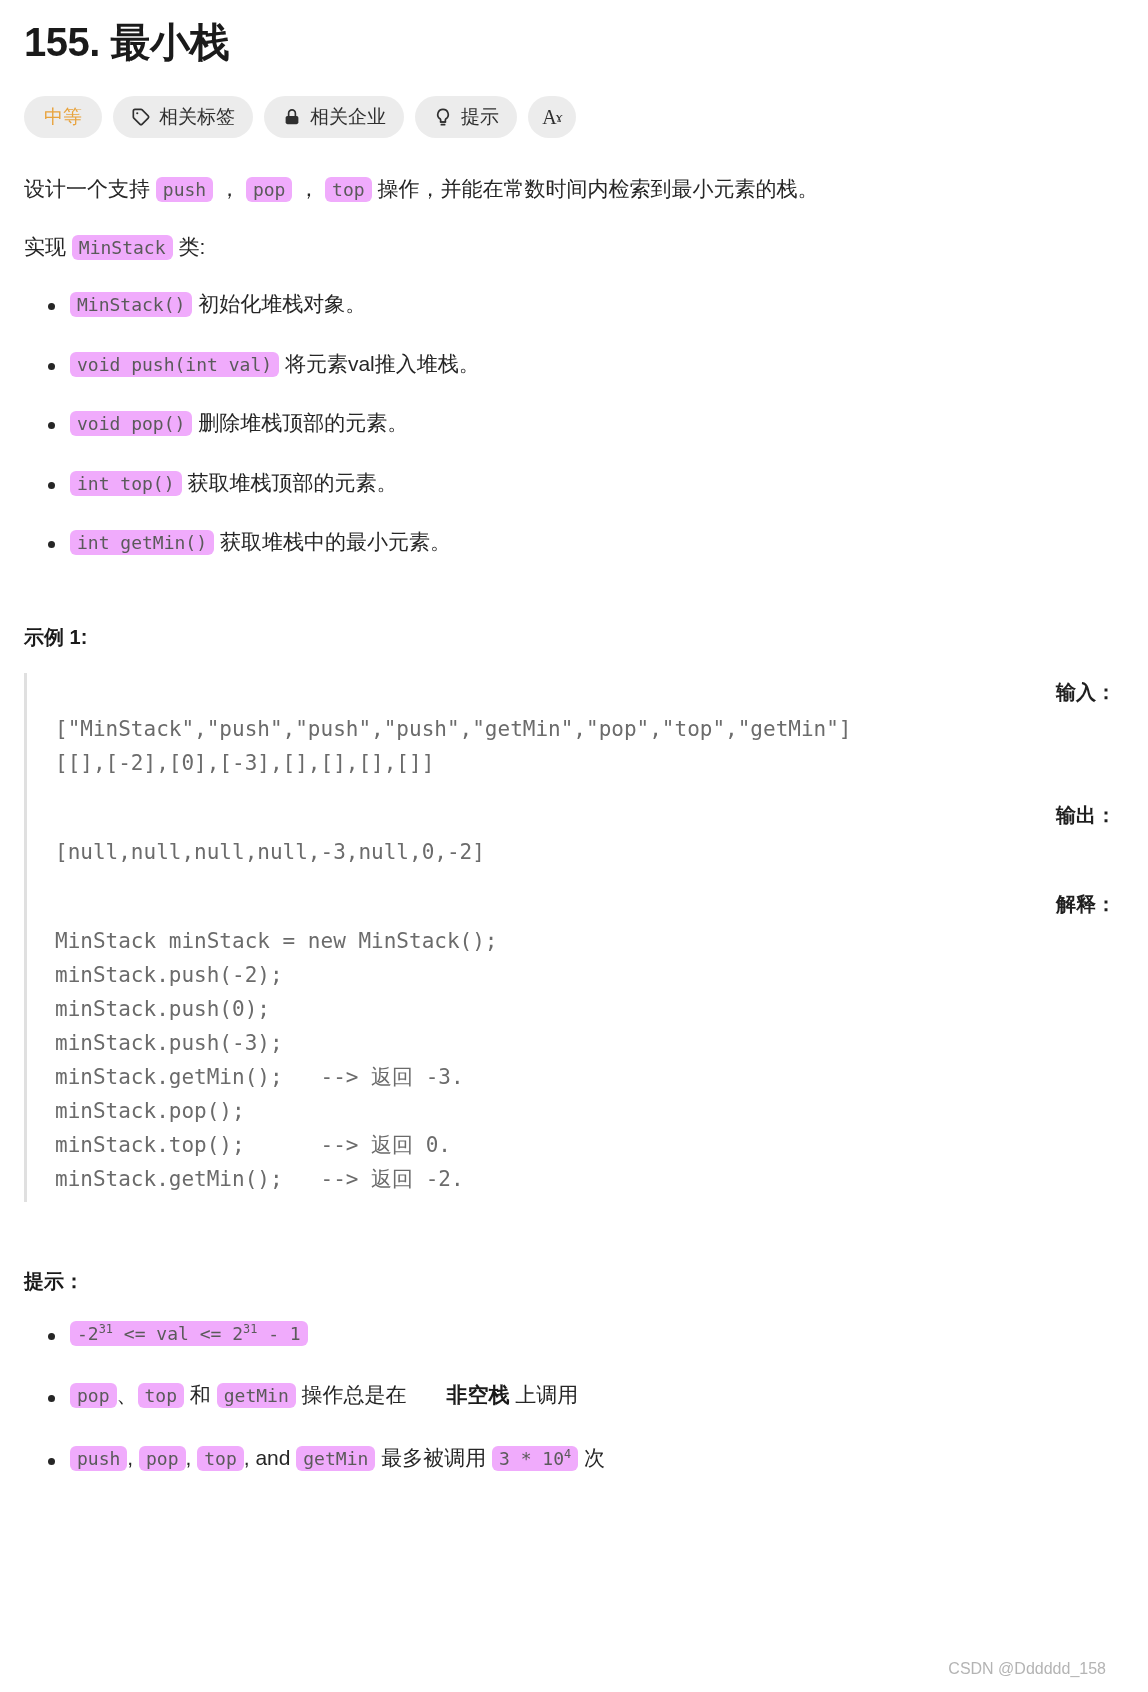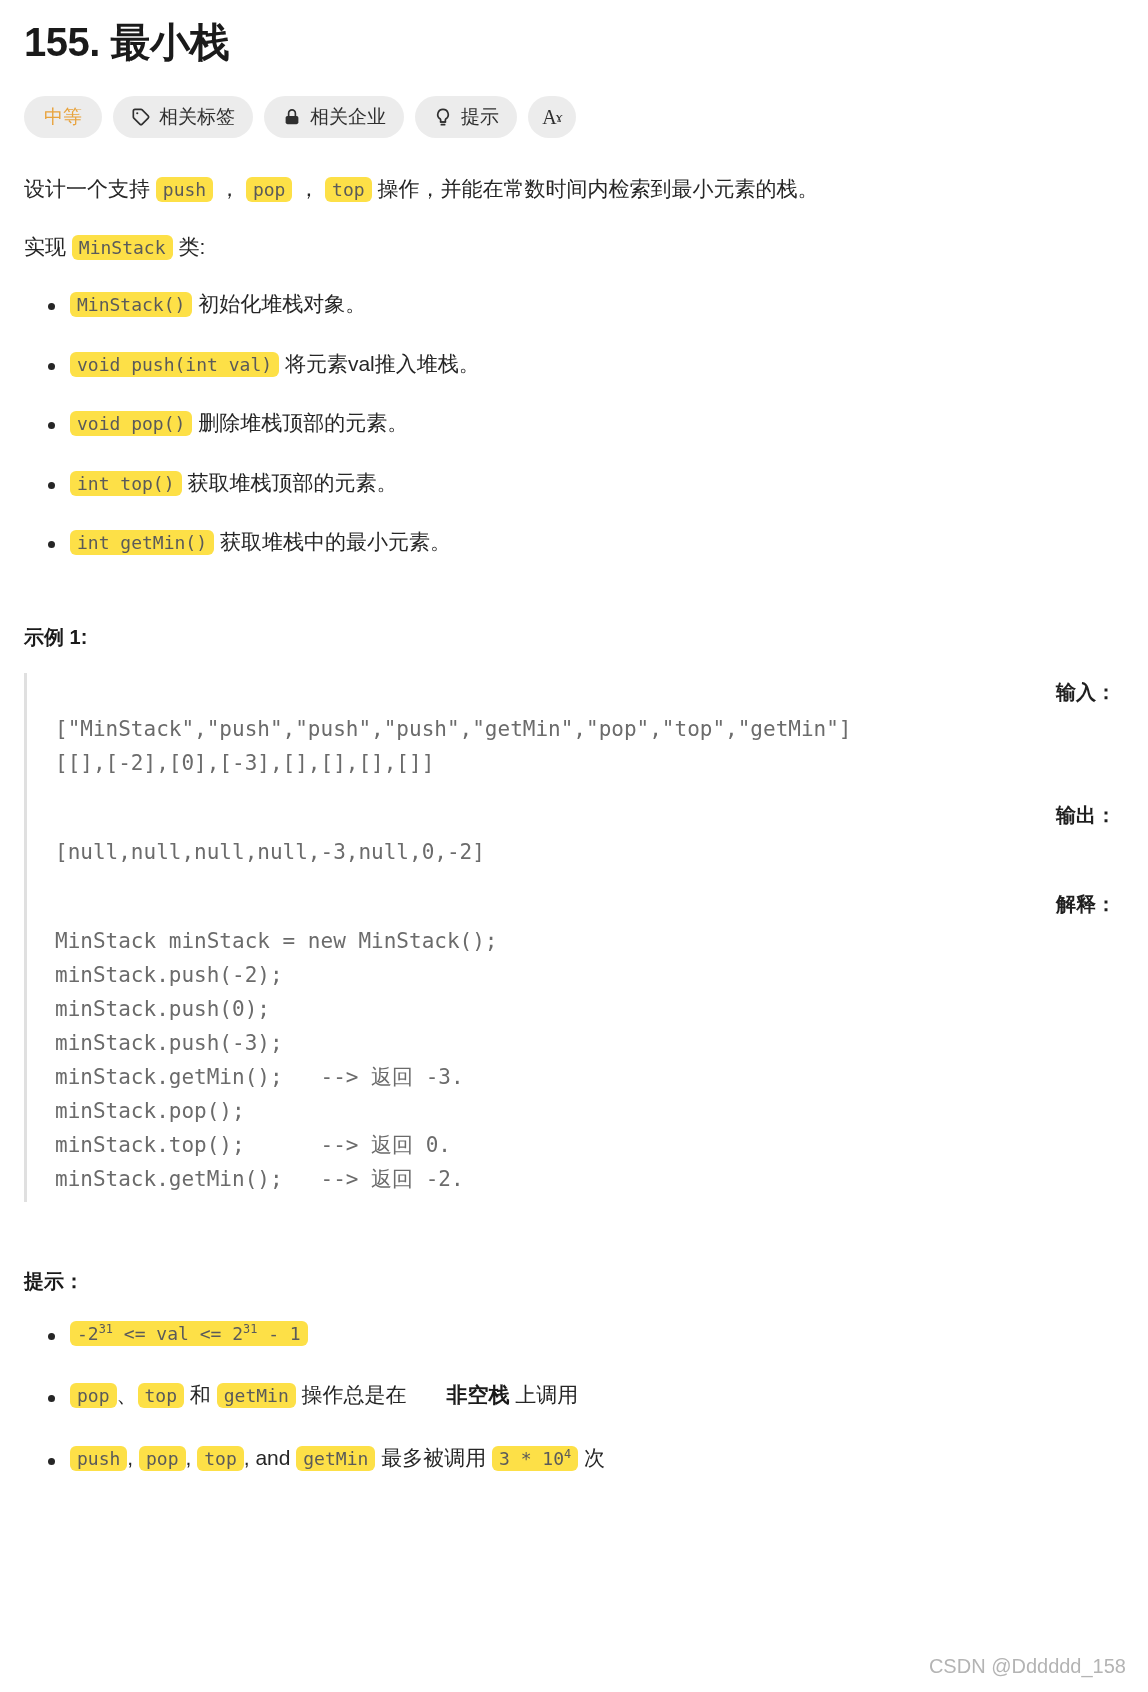--- a/index.html
+++ b/index.html
@@ -75,21 +75,21 @@
 
   
   .para {
     font-size: 21px;
     line-height: 1.62;
     color: #262626;
     margin: 0 0 24px 0;
   }
   code, .code {
     font-family: "DejaVu Sans Mono", "Liberation Mono", monospace;
-    background: #fde047;
+    background: #f0abfc;
     border-radius: 6px;
     padding: 2px 7px;
     font-size: 18px;
     color: #5a5a5a;
     white-space: nowrap;
   }
 
   ul.method-list {
     list-style: none;
     margin: 0 0 30px 0;
@@ -171,23 +171,23 @@
     height: 7px;
     border-radius: 50%;
     background: #262626;
   }
   .bold-inline { font-weight: bold; color: #1a1a1a; margin-left: 34px; }
   sup { font-size: 0.66em; vertical-align: super; line-height: 0; }
 
   
   .watermark {
     position: absolute;
-    right: 14px;
+    right: 34px;
     bottom: 14px;
-    font-size: 20px;
+    font-size: 16px;
     color: #b4b4b4;
     font-family: "Liberation Sans", sans-serif;
   }
 </style>
 </head>
 <body>
 
 <div class="page">
 
   <h1 class="title">155. 最小栈</h1>

